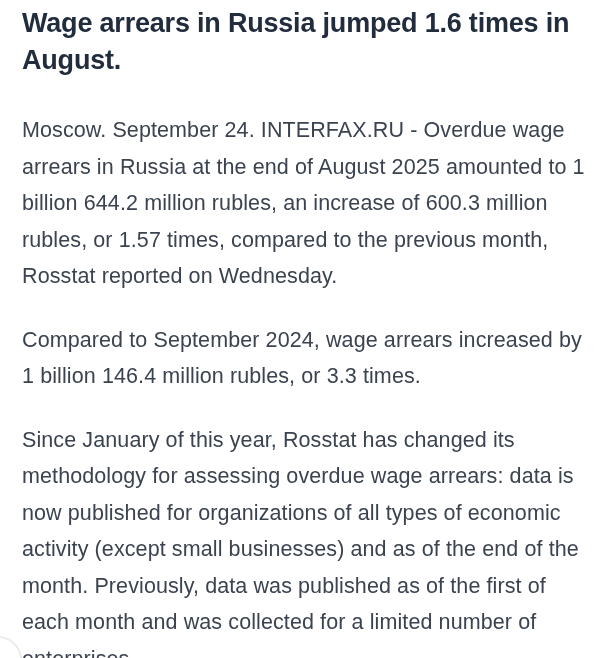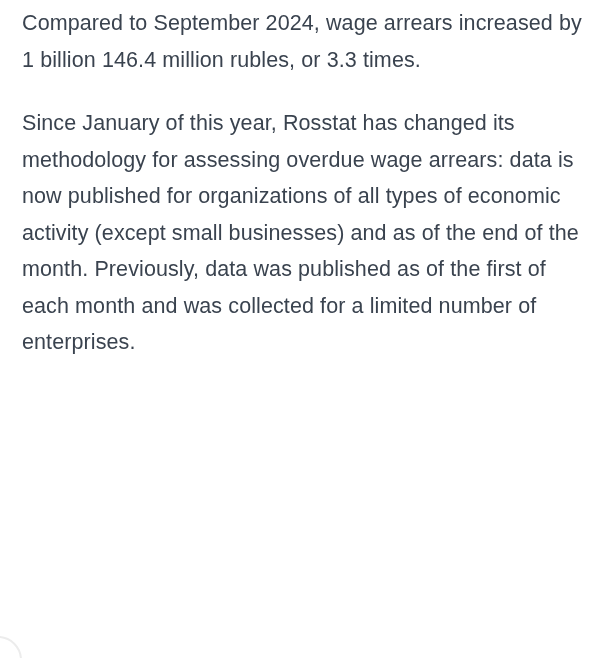--- a/index.html
+++ b/index.html
@@ -50,17 +50,19 @@
     border: 2px solid #ececec;
     border-radius: 50%;
     background: transparent;
   }
 </style>
 </head>
 <body>
 
 <div class="page">
   <div class="article">
+    <h1 class="headline">Wage arrears in Russia jumped 1.6 times in August.</h1>
+    <p class="body-paragraph">Moscow. September 24. INTERFAX.RU - Overdue wage arrears in Russia at the end of August 2025 amounted to 1 billion 644.2 million rubles, an increase of 600.3 million rubles, or 1.57 times, compared to the previous month, Rosstat reported on Wednesday.</p>
     <p class="body-paragraph">Compared to September 2024, wage arrears increased by 1 billion 146.4 million rubles, or 3.3 times.</p>
     <p class="body-paragraph">Since January of this year, Rosstat has changed its methodology for assessing overdue wage arrears: data is now published for organizations of all types of economic activity (except small businesses) and as of the end of the month. Previously, data was published as of the first of each month and was collected for a limited number of enterprises.</p>
   </div>
   <div class="corner-circle"></div>
 </div>
 
 </body></html>

